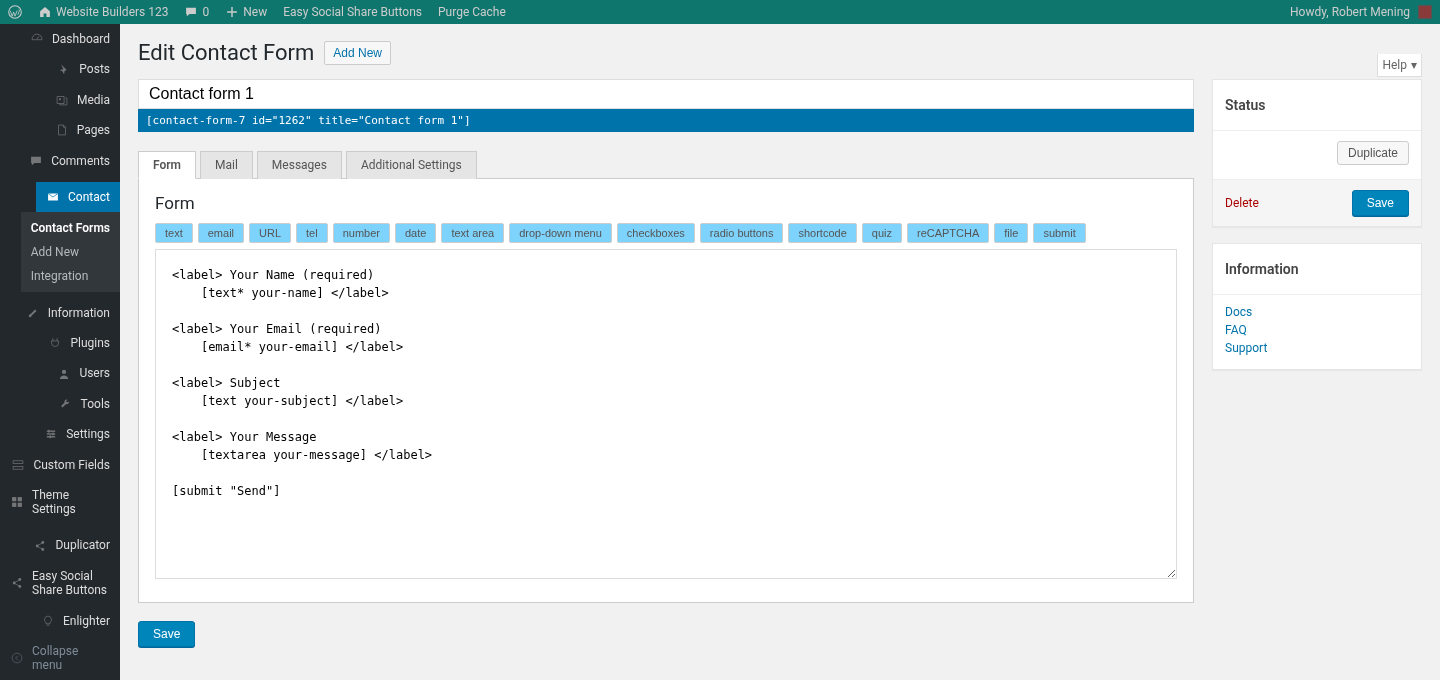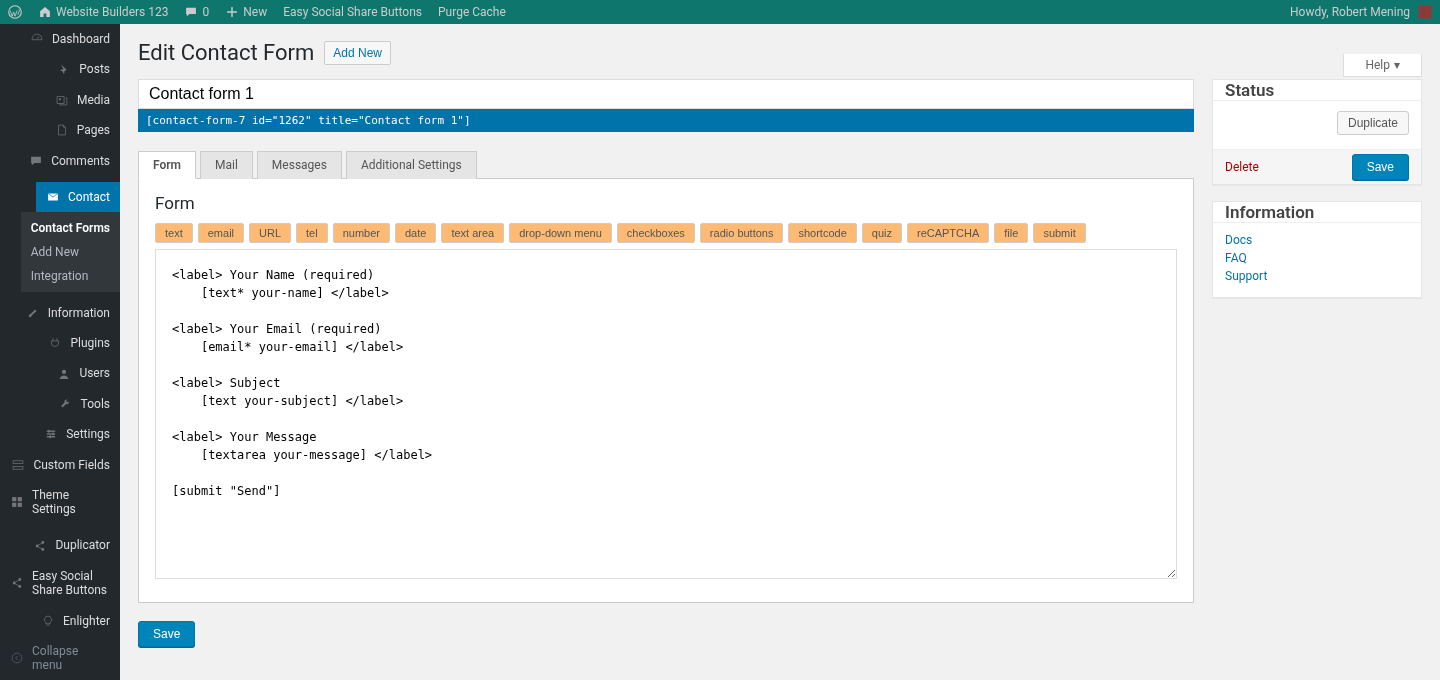--- a/index.html
+++ b/index.html
@@ -23,49 +23,49 @@
 .submenu { background: #32373c; padding: 4px 0; }
 .submenu-item { padding: 5px 10px; color: #b4b9be; cursor: pointer; }
 .submenu-item.current { color: #fff; font-weight: 600; }
 .collapse { display: flex; align-items: center; gap: 8px; padding: 8px 10px; color: #7f8c97; cursor: pointer; font-size: 12px; }
 
 
 .content { flex: 1; padding: 10px 18px 30px 18px; overflow: auto; }
 .header-row { display: flex; align-items: center; gap: 10px; margin: 6px 0 14px 0; }
 h1 { font-size: 22px; font-weight: 400; color: #23282d; }
 .page-title-action { font-size: 12px; padding: 4px 8px; border: 1px solid #ccc; background: #f7f7f7; color: #0073aa; border-radius: 2px; cursor: pointer; }
-.help-tab { position: absolute; right: 18px; top: 30px; background: #fff; border: 1px solid #ddd; border-top: none; padding: 4px 21px; font-size: 12px; cursor: pointer; display: flex; align-items: center; gap: 4px; color: #666; }
+.help-tab { position: absolute; right: 18px; top: 30px; background: #fff; border: 1px solid #ddd; border-top: none; padding: 4px 4px; font-size: 12px; cursor: pointer; display: flex; align-items: center; gap: 4px; color: #666; }
 
 .main-columns { display: flex; gap: 18px; }
 .col-main { flex: 1; min-width: 0; }
 .col-side { width: 210px; flex-shrink: 0; }
 
 .title-input { width: 100%; font-size: 16px; padding: 4px 10px; height: 30px; border: 1px solid #ddd; background: #fff; }
 .shortcode-desc { font-style: italic; font-size: 11px; color: #666; margin: 10px 0 2px; }
 .shortcode-box { background: #0073aa; color: #fff; font-family: Consolas, Monaco, monospace; font-size: 11px; padding: 5px 8px; }
 
 .tabs { margin-top: 18px; display: flex; border-bottom: 1px solid #ccc; gap: 0; }
 .tab { padding: 6px 14px; border: 1px solid #ccc; border-bottom: none; margin-right: 4px; background: #e5e5e5; color: #555; cursor: pointer; position: relative; top: 1px; font-size: 12px; }
 .tab.active { background: #fff; font-weight: 600; border-bottom: 1px solid #fff; }
 
 .panel { border: 1px solid #ccc; border-top: none; background: #fff; padding: 14px 16px 20px; }
 .panel h2 { font-size: 17px; font-weight: 400; margin-bottom: 10px; color: #23282d; }
 .tag-buttons { display: flex; flex-wrap: wrap; gap: 5px; margin-bottom: 6px; }
-.tag-btn { font-size: 11px; padding: 3px 9px; border: 1px solid #ccc; background: #fdba74; cursor: pointer; border-radius: 2px; color: #555; }
+.tag-btn { font-size: 11px; padding: 3px 9px; border: 1px solid #ccc; background: #7dd3fc; cursor: pointer; border-radius: 2px; color: #555; }
 .form-textarea { width: 100%; height: 330px; font-family: Consolas, Monaco, monospace; font-size: 12px; padding: 16px; border: 1px solid #ddd; resize: vertical; line-height: 1.5; outline: none; }
 
 .save-row { margin-top: 18px; }
 .btn-primary { background: #0085ba; border: 1px solid #0073aa; color: #fff; padding: 5px 14px; font-size: 12px; border-radius: 3px; cursor: pointer; box-shadow: 0 1px 0 #006799; }
 .btn-secondary { background: #f7f7f7; border: 1px solid #ccc; color: #555; padding: 4px 10px; font-size: 12px; border-radius: 3px; cursor: pointer; }
 
 .postbox { background: #fff; border: 1px solid #e5e5e5; box-shadow: 0 1px 1px rgba(0,0,0,.04); margin-bottom: 16px; }
-.postbox h3 { font-size: 17px; font-weight: 600; padding: 0 12px; border-bottom: 1px solid #eee; }
+.postbox h3 { font-size: 14px; font-weight: 600; padding: 17px 12px; border-bottom: 1px solid #eee; }
 .postbox .inside { padding: 10px 12px; }
 .status-actions { display: flex; justify-content: flex-end; padding: 10px 12px 14px; }
-.status-footer { border-top: 1px solid #eee; padding: 4px 12px; display: flex; justify-content: space-between; align-items: center; background: #f5f5f5; }
+.status-footer { border-top: 1px solid #eee; padding: 10px 12px; display: flex; justify-content: space-between; align-items: center; background: #f5f5f5; }
 .delete-link { color: #a00; cursor: pointer; font-size: 12px; }
 .info-link { color: #0073aa; font-size: 12px; display: block; margin-bottom: 4px; cursor: pointer; }
 </style>
 </head>
 <body>
 
 <div class="admin-bar">
   <div class="admin-bar-left">
     <div class="admin-bar-item">
       <svg class="ab-icon" viewBox="0 0 20 20" fill="#ccc">

